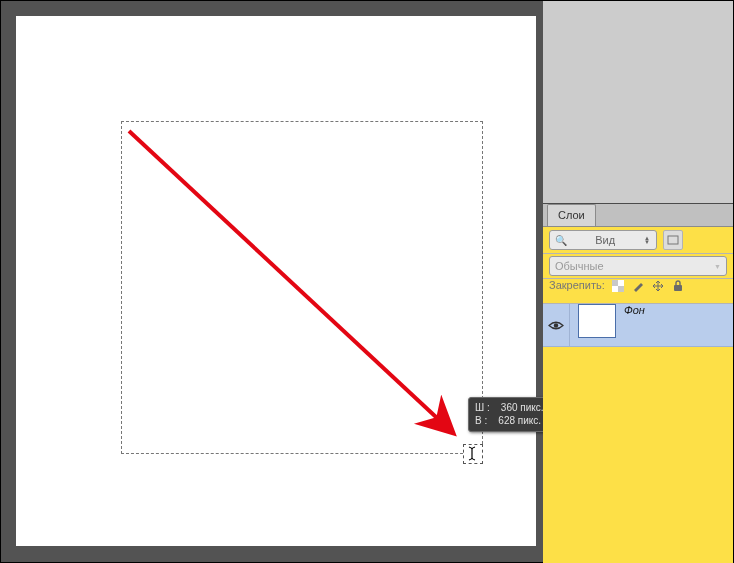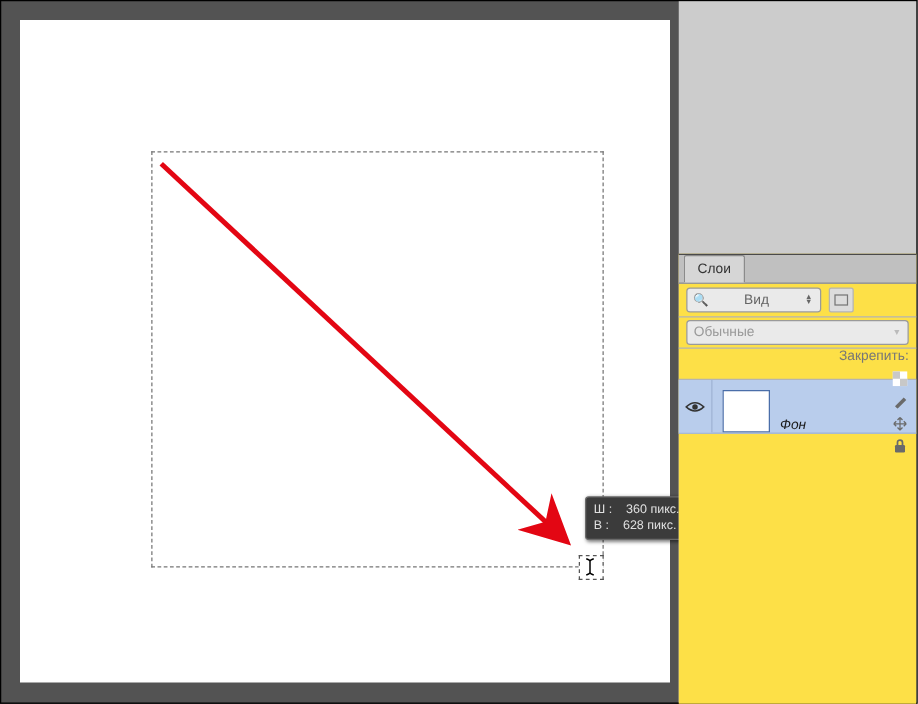--- a/index.html
+++ b/index.html
@@ -15,23 +15,23 @@
 .side{position:absolute;left:542px;top:0;width:190px;height:561px;background:#ccc;}
 .panel{position:absolute;left:0;top:202px;width:190px;height:359px;background:#fde047;border-top:1px solid #4a4a4a;}
 .tabs{height:22px;background:#c0c0c0;border-bottom:1px solid #8b8b8b;display:flex;align-items:flex-end;}
 .tab{height:21px;line-height:21px;padding:0 10px;background:#d6d6d6;border:1px solid #8b8b8b;border-bottom:none;margin-left:4px;border-radius:2px 2px 0 0;font-size:11px;color:#333;}
 .subbar{height:26px;display:flex;align-items:center;padding:0 6px;border-bottom:1px solid #b4b4b4;}
 .dd{flex:0 0 auto;width:96px;height:18px;background:#eaeaea;border:1px solid #9a9a9a;border-radius:3px;display:flex;align-items:center;padding:0 5px;color:#666;justify-content:space-between;}
 .dd .arrows{width:8px;display:flex;flex-direction:column;align-items:center;line-height:4px;font-size:6px;color:#666;}
 .ico-btn{width:18px;height:18px;margin-left:6px;border:1px solid #b3b3b3;border-radius:2px;display:flex;align-items:center;justify-content:center;background:#dcdcdc;color:#666;}
 .blend-row{height:24px;display:flex;align-items:center;padding:0 6px;border-bottom:1px solid #b4b4b4;}
 .blend-dd{width:176px;height:18px;background:#eaeaea;border:1px solid #9a9a9a;border-radius:3px;display:flex;align-items:center;padding:0 5px;color:#9a9a9a;justify-content:space-between;gap:33px;}
-.lock-row{height:24px;display:flex;align-items:flex-end;padding:0 6px;color:#777;border-bottom:1px solid #b4b4b4;gap:6px;flex-direction:column;}
+.lock-row{height:24px;display:flex;align-items:flex-start;padding:0 6px;color:#777;border-bottom:1px solid #b4b4b4;gap:6px;}
 .lock-row .li{width:14px;height:14px;display:flex;align-items:center;justify-content:center;color:#6a6a6a;}
-.layer{height:42px;background:#b9cdec;border-bottom:1px solid #9fb3d4;display:flex;align-items:flex-end;}
+.layer{height:42px;background:#b9cdec;border-bottom:1px solid #9fb3d4;display:flex;align-items:flex-start;}
 .eye{width:26px;height:42px;display:flex;align-items:center;justify-content:center;color:#333;border-right:1px solid #9fb3d4;background:#b9cdec;}
 .thumb{width:36px;height:32px;background:#fff;border:1px solid #4a6ea9;margin:0 8px;}
 .layer-label{color:#1a1a1a;font-style:italic;}
 svg{display:block;}
 .search-icon::before{content:"🔍";font-size:10px;}
 </style>
 </head>
 <body>
 
 <div class="frame">

